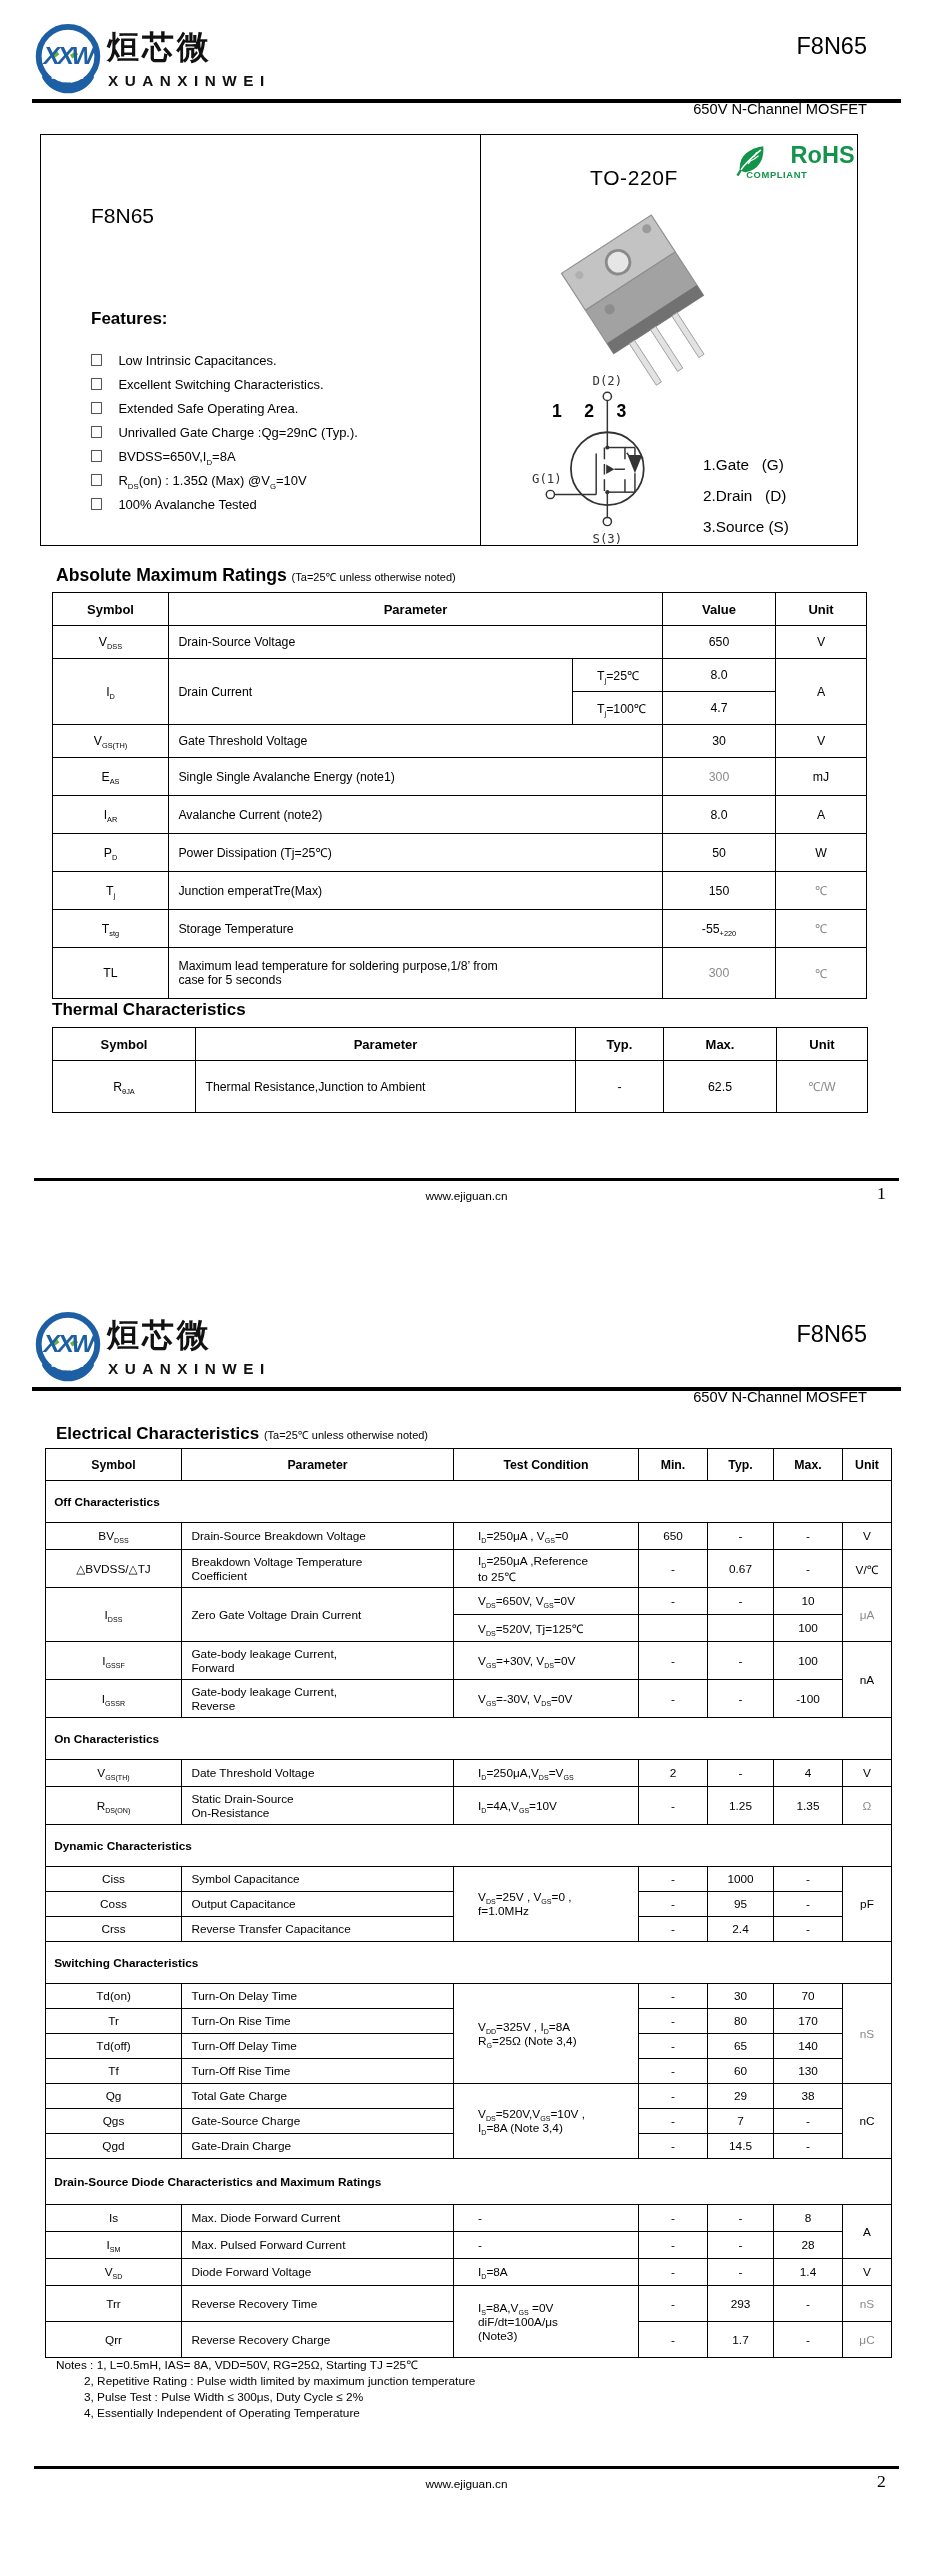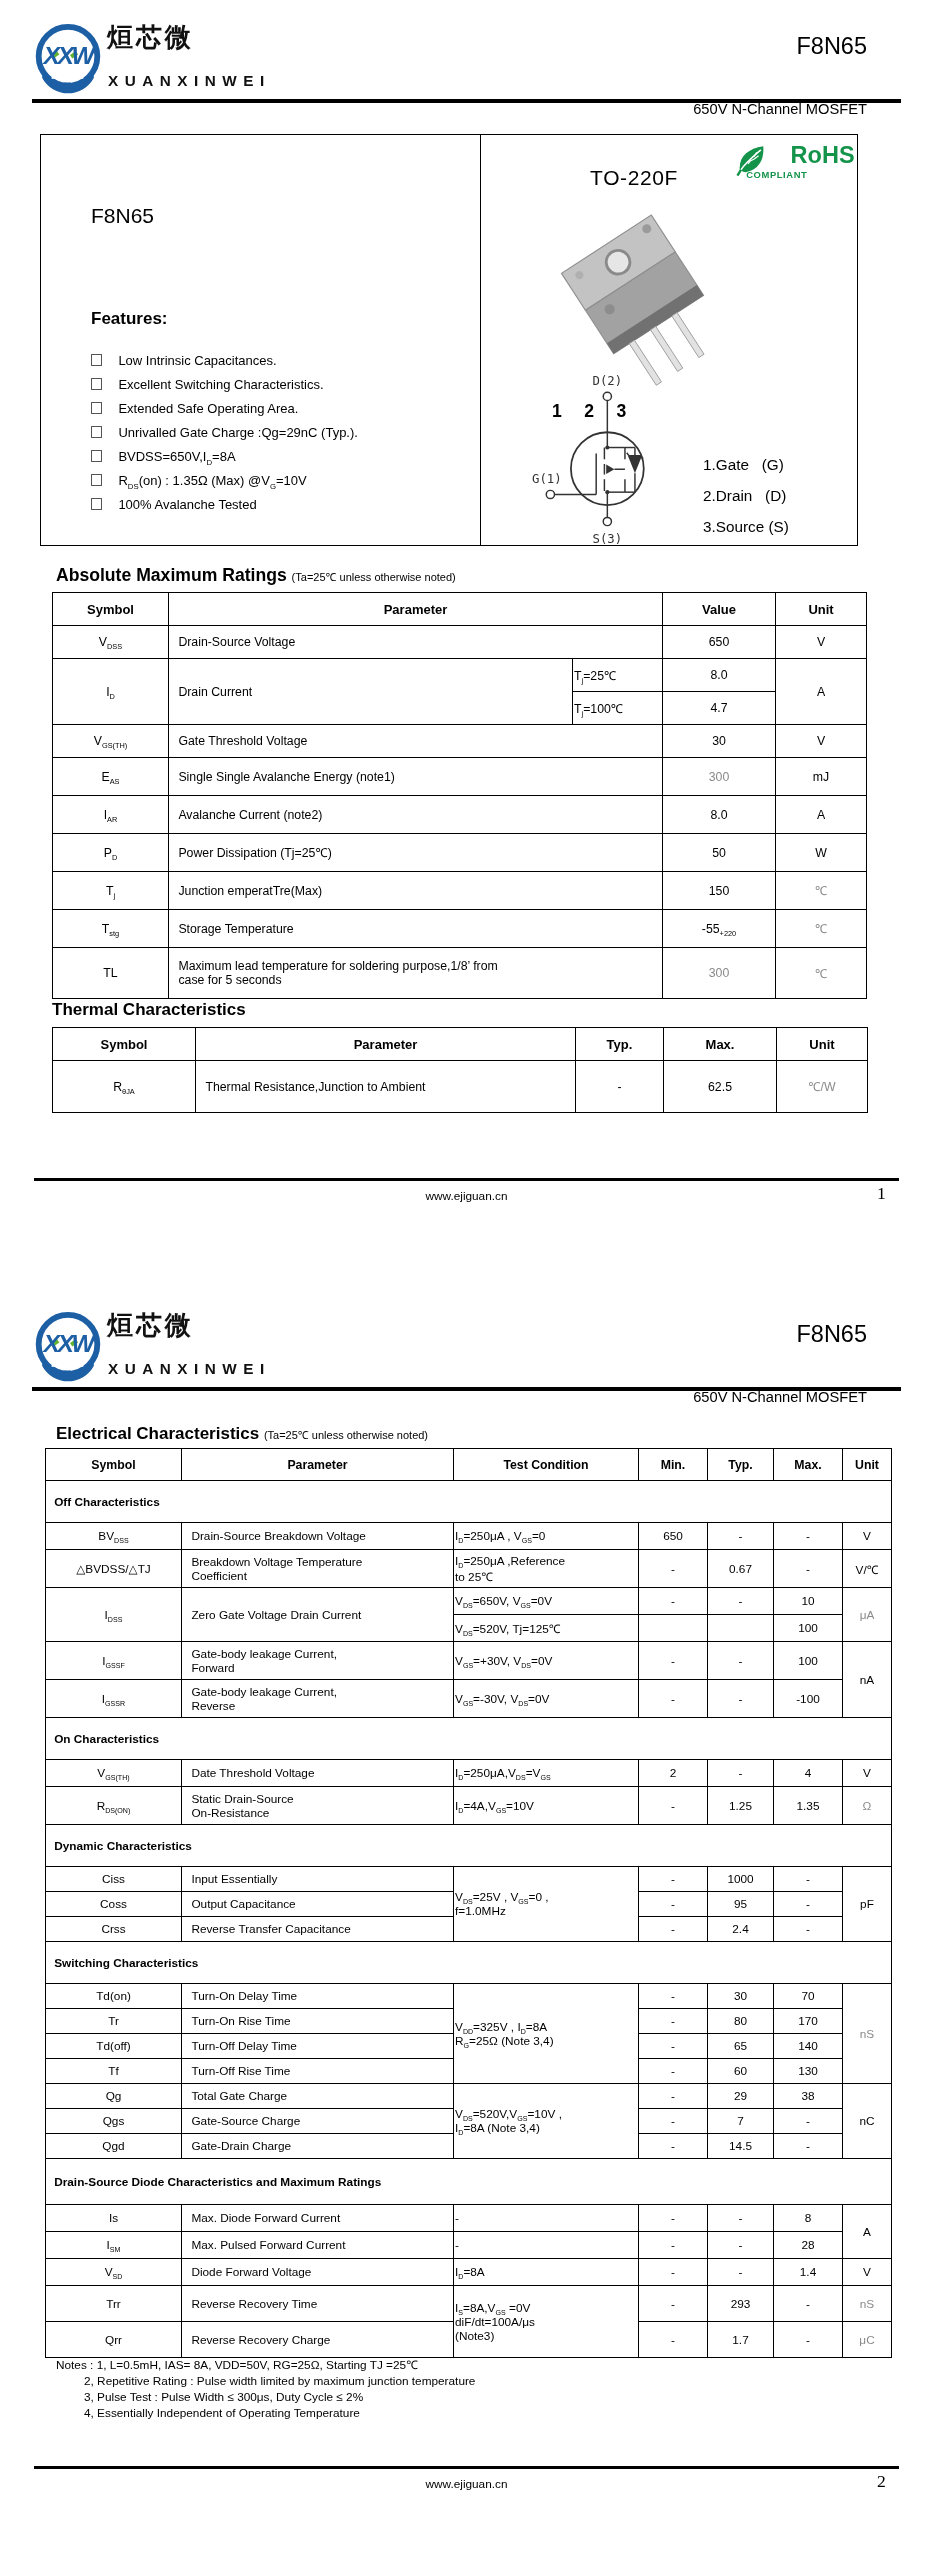--- a/index.html
+++ b/index.html
@@ -3,21 +3,21 @@
 <meta charset="utf-8">
 <style>
   html,body{margin:0;padding:0;background:#ffffff;}
   body{width:933px;font-family:"Liberation Sans",sans-serif;color:#000;}
   .page{position:relative;width:933px;height:1288px;background:#fff;overflow:hidden;}
   sub{font-size:0.6em;line-height:0;}
 
   
   .hdr-rule{position:absolute;left:32px;right:32px;top:99px;height:3.5px;background:#000;}
   .logo-svg{position:absolute;left:34px;top:22px;}
-  .brand-cn{position:absolute;left:107px;top:20px;font-size:26px;font-weight:bold;letter-spacing:2.9px;color:#111;}
+  .brand-cn{position:absolute;left:107px;top:26px;font-size:32px;font-weight:bold;letter-spacing:2.9px;color:#111;}
   .brand-en{position:absolute;left:108px;top:72px;font-size:15.3px;font-weight:600;letter-spacing:6.5px;color:#111;}
   .part-name{position:absolute;right:66px;top:33px;font-size:23.5px;color:#000;}
   .part-sub{position:absolute;right:66px;top:67px;font-size:14.7px;color:#000;margin-top:34px;}
 
   
   .top-boxes{position:absolute;left:40px;top:134px;width:816px;height:410px;border:1.8px solid #000;}
   .box-left{position:absolute;left:0;top:0;width:440px;height:410px;border-right:1.8px solid #000;box-sizing:border-box;}
   .box-right{position:absolute;left:440px;top:0;width:376px;height:410px;}
   .bl-part{position:absolute;left:50px;top:69px;font-size:21px;}
   .bl-feat{position:absolute;left:50px;top:174px;font-size:17px;font-weight:bold;}
@@ -36,21 +36,21 @@
   
   .sect-h{position:absolute;font-weight:bold;font-size:17.6px;}
   .sect-note{font-weight:normal;font-size:11px;}
 
   
   table{border-collapse:collapse;table-layout:fixed;}
   td,th{border:1.8px solid #000;font-size:12.3px;vertical-align:middle;overflow:hidden;}
   th{font-size:13px;}
   .c{text-align:center;}
   .l{text-align:left;padding-left:9.4px;}
-  .tc-l{text-align:left;padding-left:1px;}
+  .tc-l{text-align:left;padding-left:24px;}
   .dim{color:#8a8a8a;}
   .h42{height:25px}.h46{height:27px}.h54{height:32px}.h56{height:33px}.h57{height:33px}
   .h62{height:36px}.h64{height:38px}.h72{height:42px}.h78{height:46px}.h86{height:51px}.h88{height:52px}
   .sec-row td{font-weight:bold;font-size:12.3px;text-align:left;padding-left:8.2px;}
   .ec td{font-size:11.8px;}
   .ec th{font-size:12.3px;}
 
   .amr-tbl{position:absolute;left:52px;top:592px;width:814px;}
   .th-h{position:absolute;left:52px;top:1000px;font-weight:bold;font-size:17px;}
   .th-tbl{position:absolute;left:52px;top:1027px;width:814px;}
@@ -433,21 +433,21 @@
       <td class="c">1.25</td>
       <td class="c">1.35</td>
       <td class="c dim">Ω</td>
     </tr>
 
     <tr class="h72 sec-row">
       <td colspan="7">Dynamic Characteristics</td>
     </tr>
     <tr class="h42">
       <td class="c">Ciss</td>
-      <td class="l">Input Essentially</td>
+      <td class="l">Symbol Capacitance</td>
       <td class="tc-l" rowspan="3">V<sub>DS</sub>=25V , V<sub>GS</sub>=0 ,<br>f=1.0MHz</td>
       <td class="c">-</td>
       <td class="c">1000</td>
       <td class="c">-</td>
       <td class="c" rowspan="3">pF</td>
     </tr>
     <tr class="h42">
       <td class="c">Coss</td>
       <td class="l">Output Capacitance</td>
       <td class="c">-</td>

